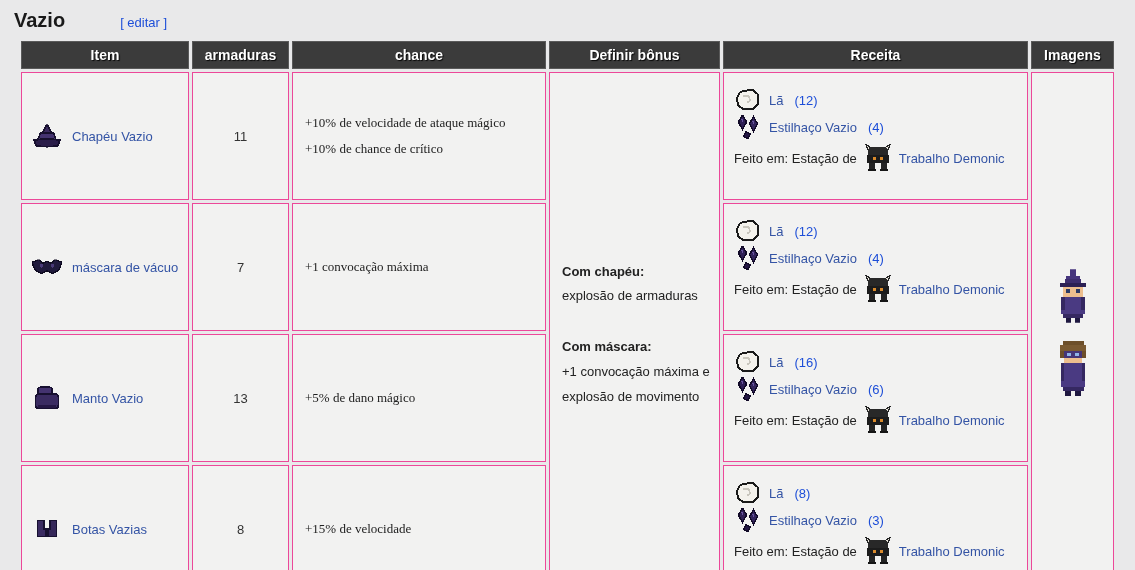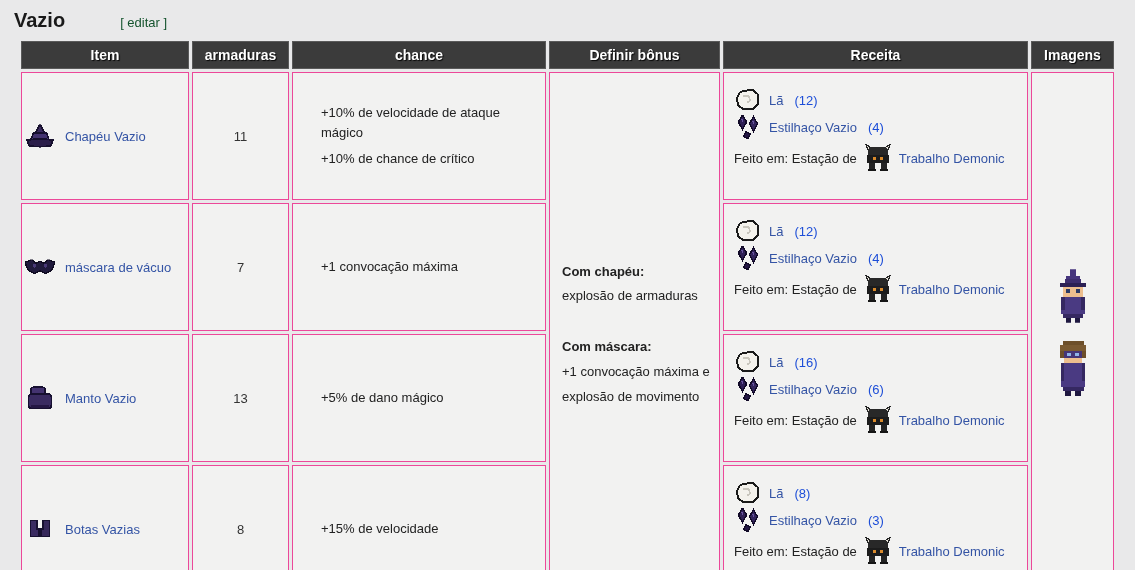--- a/index.html
+++ b/index.html
@@ -18,21 +18,21 @@
     align-items: baseline;
   }
   .page-title {
     font-size: 20px;
     font-weight: bold;
     color: #1a1a1a;
   }
   .edit-link {
     margin-left: 14px;
     font-size: 13px;
-    color: #14532d;
+    color: #1d4ed8;
     cursor: pointer;
     text-decoration: none;
     padding-left: 41px;
   }
   table.wiki-table {
     border-collapse: separate;
     border-spacing: 3px;
     margin: 6px 0 0 18px;
     width: 1096px;
     table-layout: fixed;
@@ -48,21 +48,21 @@
     background: #3b3b3b;
     border-color: #5a5a5a;
     color: #ffffff;
     font-weight: bold;
     font-size: 14px;
     height: 26px;
     text-shadow: 1px 1px 1px rgba(0,0,0,0.9);
   }
   td.row-cell { height: 104px; }
   .item-cell {
-    padding-left: 1px;
+    padding-left: 8px;
   }
   .item-inner {
     display: flex;
     align-items: center;
     gap: 8px;
   }
   .icon-box {
     width: 34px;
     display: flex;
     align-items: center;
@@ -72,21 +72,21 @@
   a.link {
     color: #3454a5;
     text-decoration: none;
     cursor: pointer;
   }
   .num-cell {
     text-align: center;
     color: #333;
   }
   .fx-cell { padding: 6px 6px 6px 12px; }
-  .fx-line { line-height: 1.55; margin: 5px 16px; }
+  .fx-line { line-height: 1.55; margin: 5px 0; font-family: Liberation Serif, serif; }
   .bonus-cell { padding: 8px 6px 4px 12px; }
   .bonus-title { font-weight: bold; line-height: 1.9; }
   .bonus-line { line-height: 1.9; }
   .bonus-block + .bonus-block { margin-top: 26px; }
   .recipe-cell { padding: 6px 4px 16px 10px; }
   .r-line {
     display: flex;
     align-items: center;
     gap: 7px;
     margin: 4px 0;

